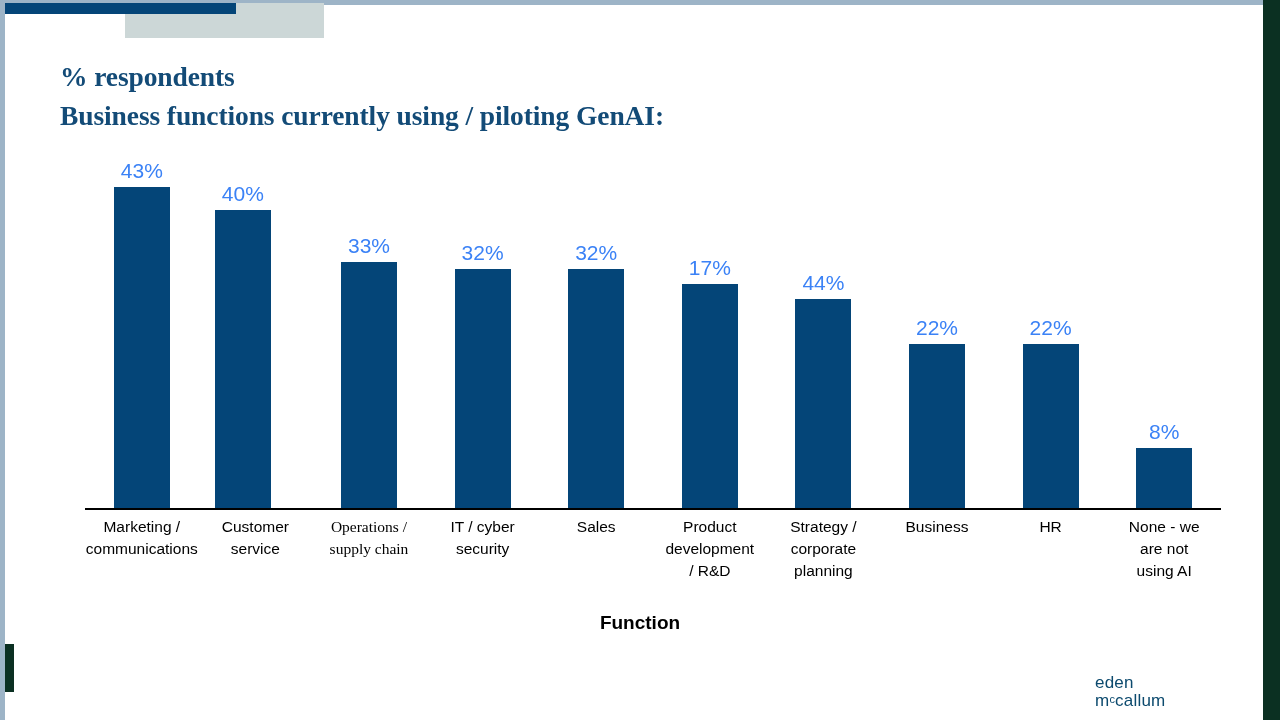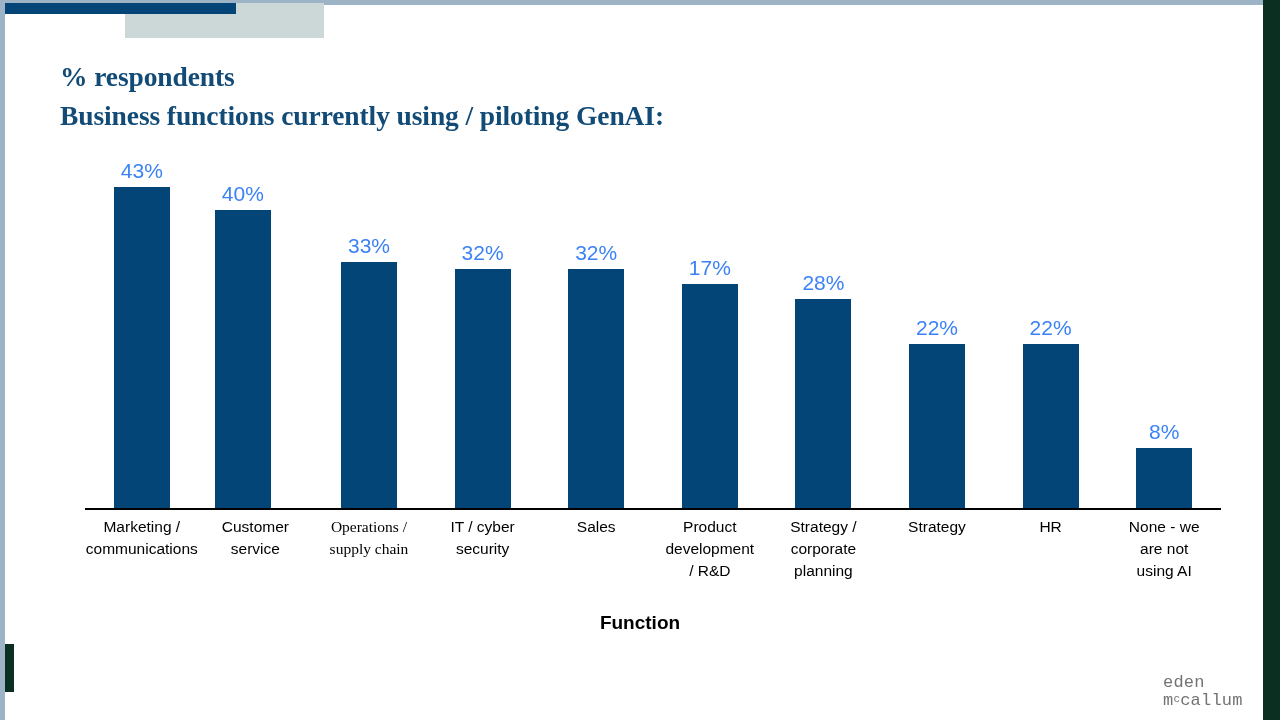--- a/index.html
+++ b/index.html
@@ -127,23 +127,23 @@
     width: 1280px;
     text-align: center;
     font-size: 19px;
     font-weight: bold;
     color: #000000;
   }
 
   
   .logo {
     position: absolute;
-    left: 1163px; top: 674px;
-    font-family: Liberation Mono, monospace;
-    color: #737373;
+    left: 1095px; top: 674px;
+    font-family: Liberation Sans, sans-serif;
+    color: #0c4a6e;
     line-height: 17px;
   }
   .logo-l1 { font-size: 17px; letter-spacing: 0.2px; }
   .logo-l2 { font-size: 17px; letter-spacing: 0.2px; }
   .logo-sup { font-size: 11px; vertical-align: 3px; }
 </style>
 </head>
 <body>
 
 <div id="slide">
@@ -181,21 +181,21 @@
       <div class="bar-slot" style="left: 454.4px; width: 113.6px;">
         <div class="bar-rect" style="height: 238.667px; background: rgb(4, 69, 120);"></div>
         <div class="bar-value" style="bottom: 242.667px;">32%</div>
       </div>
       <div class="bar-slot" style="left: 568px; width: 113.6px;">
         <div class="bar-rect" style="height: 223.75px; background: rgb(4, 69, 120);"></div>
         <div class="bar-value" style="bottom: 227.75px;">17%</div>
       </div>
       <div class="bar-slot" style="left: 681.6px; width: 113.6px;">
         <div class="bar-rect" style="height: 208.833px; background: rgb(4, 69, 120);"></div>
-        <div class="bar-value" style="bottom: 212.833px;">28%</div>
+        <div class="bar-value" style="bottom: 212.833px;">44%</div>
       </div>
       <div class="bar-slot" style="left: 795.2px; width: 113.6px;">
         <div class="bar-rect" style="height: 164.083px; background: rgb(4, 69, 120);"></div>
         <div class="bar-value" style="bottom: 168.083px;">22%</div>
       </div>
       <div class="bar-slot" style="left: 908.8px; width: 113.6px;">
         <div class="bar-rect" style="height: 164.083px; background: rgb(4, 69, 120);"></div>
         <div class="bar-value" style="bottom: 168.083px;">22%</div>
       </div>
       <div class="bar-slot" style="left: 1022.4px; width: 113.6px;">
@@ -227,21 +227,21 @@
         <span>Product</span>
         <span>development</span>
         <span>/ R&amp;D</span>
       </div>
       <div class="cat-label" style="left: 681.6px; width: 113.6px;">
         <span>Strategy /</span>
         <span>corporate</span>
         <span>planning</span>
       </div>
       <div class="cat-label" style="left: 795.2px; width: 113.6px;">
-        <span>Strategy</span>
+        <span>Business</span>
       </div>
       <div class="cat-label" style="left: 908.8px; width: 113.6px;">
         <span>HR</span>
       </div>
       <div class="cat-label" style="left: 1022.4px; width: 113.6px;">
         <span>None - we</span>
         <span>are not</span>
         <span>using AI</span>
       </div>
     </div>

